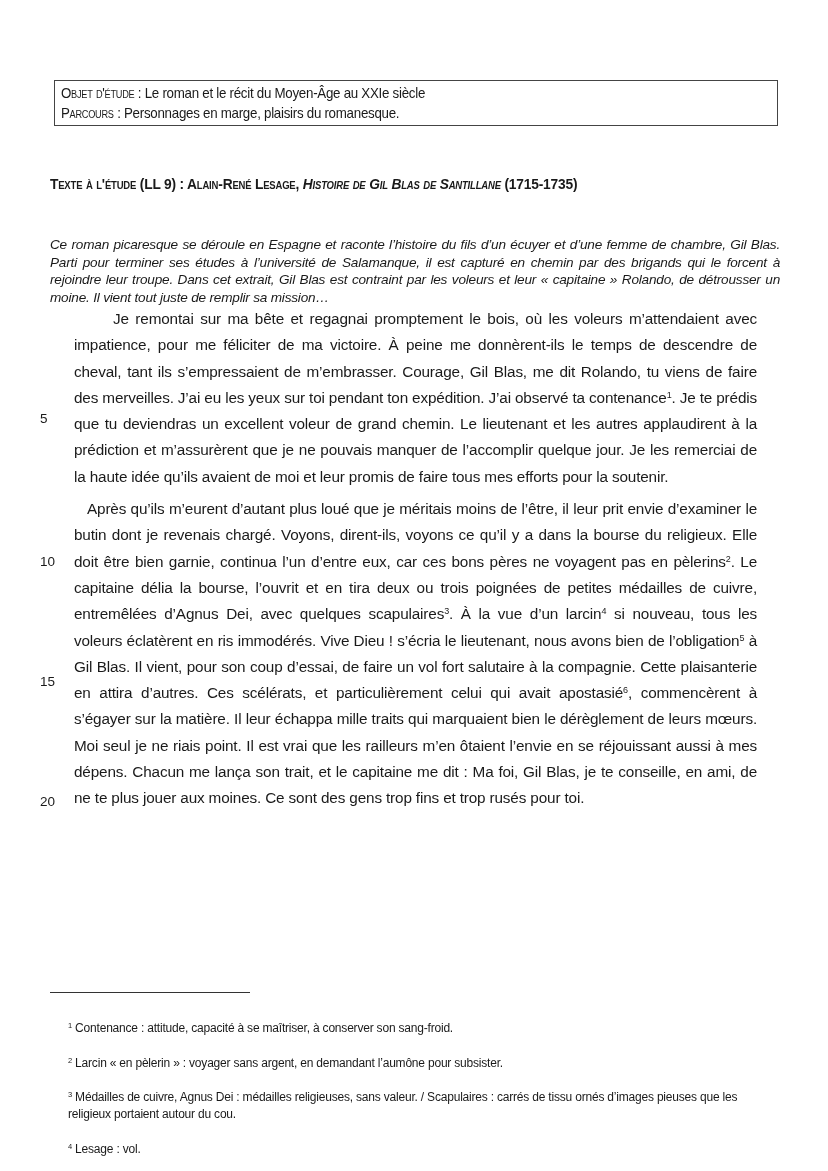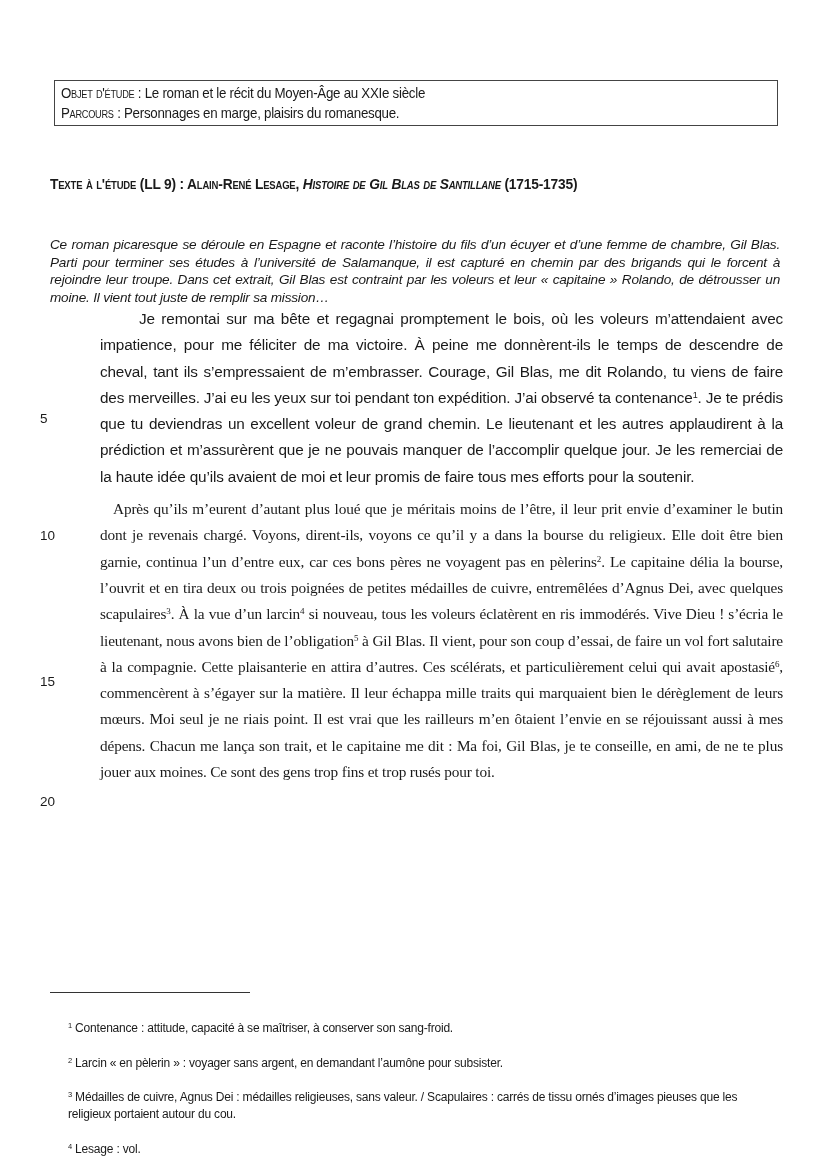--- a/index.html
+++ b/index.html
@@ -3,45 +3,45 @@
 <meta charset="utf-8">
 <style>
   html, body { margin: 0; padding: 0; background: #ffffff; }
   body { width: 828px; height: 1171px; position: relative; overflow: hidden; color: #1a1a1a; font-family: "Liberation Sans", sans-serif; }
   .box { position: absolute; left: 54px; top: 80px; width: 724px; height: 46px; border: 1px solid #444; box-sizing: border-box; padding: 2px 0 0 6px; }
   .box .line { font-size: 14.5px; line-height: 20px; letter-spacing: -0.3px; transform: scaleX(0.92); transform-origin: left; white-space: nowrap; }
   .sc { font-variant: small-caps; }
   .heading { position: absolute; left: 50px; top: 176px; width: 740px; font-size: 14.5px; font-weight: bold; white-space: nowrap; letter-spacing: -0.2px; transform: scaleX(0.95); transform-origin: left; }
   .heading i { font-style: italic; }
   .intro { position: absolute; left: 50px; top: 202px; width: 730px; font-size: 13.6px; line-height: 17.5px; font-style: italic; text-align: justify; letter-spacing: -0.2px; margin-top: 34px; }
-  .passage { position: absolute; left: 100px; top: 306px; width: 683px; font-size: 15.3px; line-height: 26.3px; text-align: justify; letter-spacing: -0.15px; }
+  .passage { position: absolute; left: 74px; top: 306px; width: 683px; font-size: 15.3px; line-height: 26.3px; text-align: justify; letter-spacing: -0.15px; }
   .passage p { margin: 0; }
   .passage p.p1 { text-indent: 39px; }
-  .passage p.p2 { text-indent: 13px; margin-top: 6px; font-family: Liberation Serif, serif; }
+  .passage p.p2 { text-indent: 13px; margin-top: 6px; }
   .passage sup { font-size: 9px; line-height: 0; vertical-align: 5px; }
   .lnum { position: absolute; left: 40px; font-size: 13.5px; }
   .fn-rule { position: absolute; left: 50px; top: 992px; width: 200px; height: 0; border-top: 1.5px solid #333; }
   .footnotes { position: absolute; left: 50px; top: 1002px; width: 730px; font-size: 12px; line-height: 16.7px; font-family: "Liberation Sans", sans-serif; letter-spacing: -0.2px; }
   .footnotes div { margin: 18px; }
   .footnotes sup { font-size: 7.5px; line-height: 0; vertical-align: 4px; }
 </style>
 </head>
 <body>
 
 <div class="box">
   <div class="line"><span class="sc">Objet d'étude</span><span> : Le roman et le récit du Moyen-Âge au XXIe siècle</span></div>
   <div class="line"><span class="sc">Parcours</span><span> : Personnages en marge, plaisirs du romanesque.</span></div>
 </div>
 
 <div class="heading sc"><span>Texte à l'étude (LL 9) : Alain-René Lesage, </span><i>Histoire de Gil Blas de Santillane</i><span> (1715-1735)</span></div>
 
 <div class="intro">Ce roman picaresque se déroule en Espagne et raconte l’histoire du fils d’un écuyer et d’une femme de chambre, Gil Blas. Parti pour terminer ses études à l’université de Salamanque, il est capturé en chemin par des brigands qui le forcent à rejoindre leur troupe. Dans cet extrait, Gil Blas est contraint par les voleurs et leur « capitaine » Rolando, de détrousser un moine. Il vient tout juste de remplir sa mission…</div>
 
 <div class="lnum" style="top:411px">5</div>
-<div class="lnum" style="top:528px">10</div>
+<div class="lnum" style="top:554px">10</div>
 <div class="lnum" style="top:674px">15</div>
 <div class="lnum" style="top:794px">20</div>
 
 <div class="passage">
   <p class="p1"><span>Je remontai sur ma bête et regagnai promptement le bois, où les voleurs m’attendaient avec impatience, pour me féliciter de ma victoire. À peine me donnèrent-ils le temps de descendre de cheval, tant ils s’empressaient de m’embrasser. Courage, Gil Blas, me dit Rolando, tu viens de faire des merveilles. J’ai eu les yeux sur toi pendant ton expédition. J’ai observé ta contenance</span><sup>1</sup><span>. Je te prédis que tu deviendras un excellent voleur de grand chemin. Le lieutenant et les autres applaudirent à la prédiction et m’assurèrent que je ne pouvais manquer de l’accomplir quelque jour. Je les remerciai de la haute idée qu’ils avaient de moi et leur promis de faire tous mes efforts pour la soutenir.</span></p>
   <p class="p2"><span>Après qu’ils m’eurent d’autant plus loué que je méritais moins de l’être, il leur prit envie d’examiner le butin dont je revenais chargé. Voyons, dirent-ils, voyons ce qu’il y a dans la bourse du religieux. Elle doit être bien garnie, continua l’un d’entre eux, car ces bons pères ne voyagent pas en pèlerins</span><sup>2</sup><span>. Le capitaine délia la bourse, l’ouvrit et en tira deux ou trois poignées de petites médailles de cuivre, entremêlées d’Agnus Dei, avec quelques scapulaires</span><sup>3</sup><span>. À la vue d’un larcin</span><sup>4</sup><span> si nouveau, tous les voleurs éclatèrent en ris immodérés. Vive Dieu ! s’écria le lieutenant, nous avons bien de l’obligation</span><sup>5</sup><span> à Gil Blas. Il vient, pour son coup d’essai, de faire un vol fort salutaire à la compagnie. Cette plaisanterie en attira d’autres. Ces scélérats, et particulièrement celui qui avait apostasié</span><sup>6</sup><span>, commencèrent à s’égayer sur la matière. Il leur échappa mille traits qui marquaient bien le dérèglement de leurs mœurs. Moi seul je ne riais point. Il est vrai que les railleurs m’en ôtaient l’envie en se réjouissant aussi à mes dépens. Chacun me lança son trait, et le capitaine me dit : Ma foi, Gil Blas, je te conseille, en ami, de ne te plus jouer aux moines. Ce sont des gens trop fins et trop rusés pour toi.</span></p>
 </div>
 
 <div class="fn-rule"></div>
 

